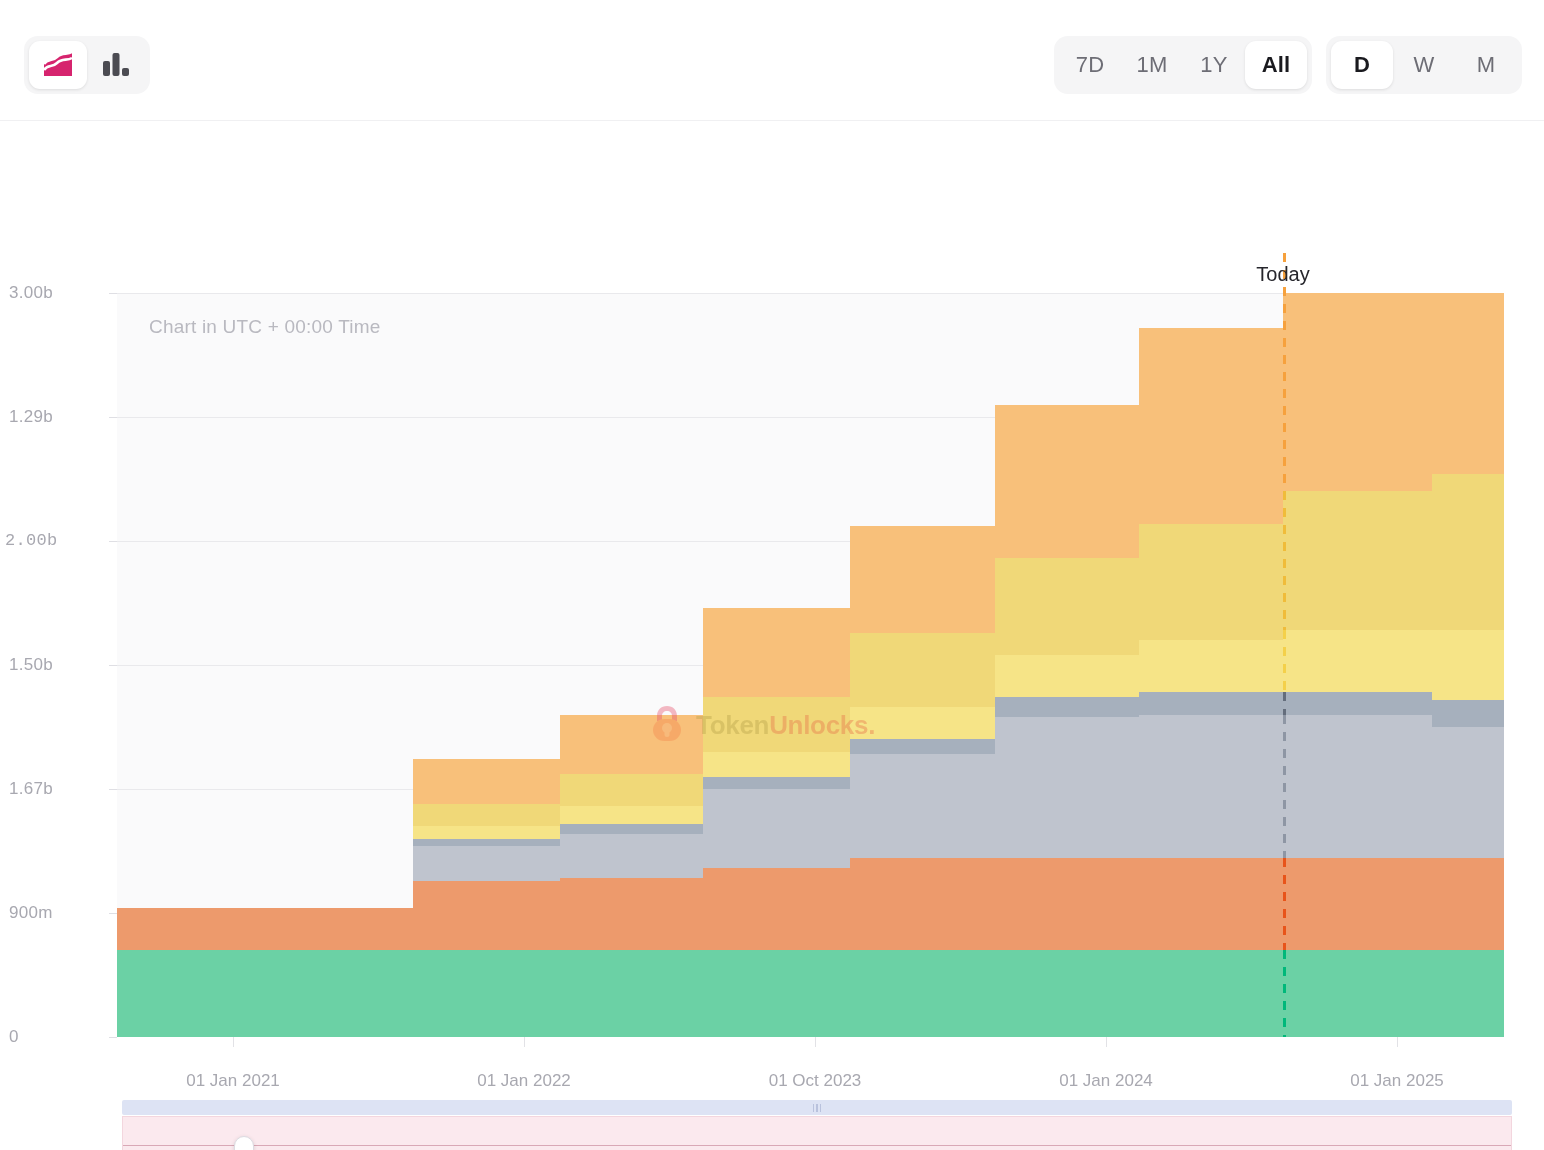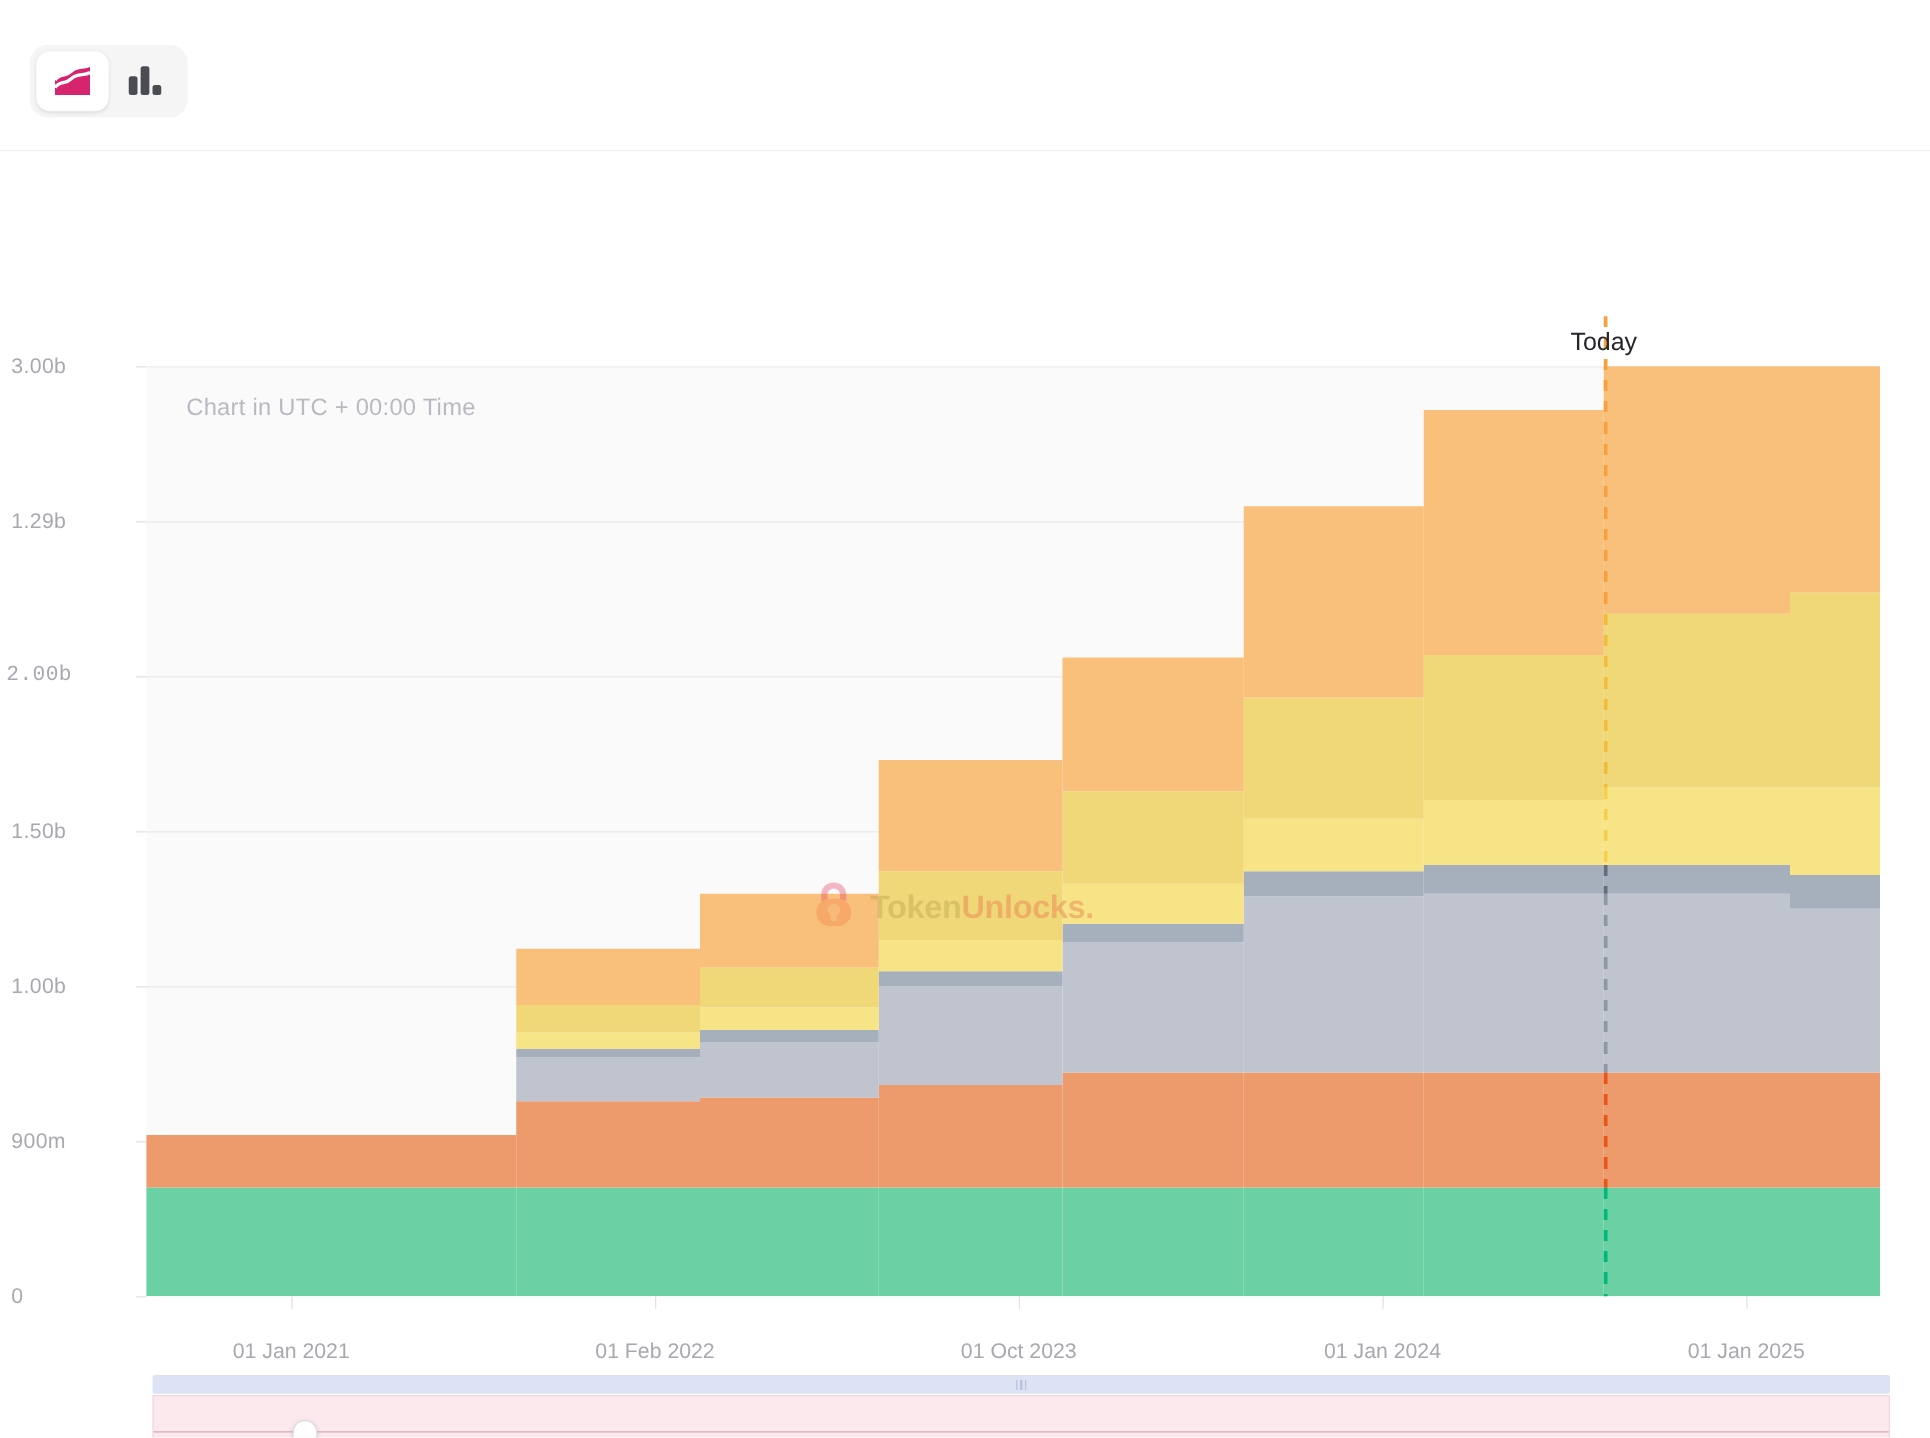--- a/index.html
+++ b/index.html
@@ -149,45 +149,58 @@
         <span>
           <svg width="28" height="26" viewBox="0 0 28 26">
             <rect x="1" y="10" width="7" height="15" rx="2" fill="#4b4b52"></rect>
             <rect x="10.5" y="2" width="7" height="23" rx="2" fill="#4b4b52"></rect>
             <rect x="20" y="17" width="7" height="8" rx="2" fill="#4b4b52"></rect>
           </svg>
         </span>
       </button>
     </div>
 
+    <div class="range-groups">
+      <div class="pill-group">
+        <button class="pill">7D</button>
+        <button class="pill">1M</button>
+        <button class="pill">1Y</button>
+        <button class="pill active">All</button>
+      </div>
+      <div class="pill-group">
+        <button class="pill active">D</button>
+        <button class="pill">W</button>
+        <button class="pill">M</button>
+      </div>
+    </div>
   </div>
 
   <div class="chart-wrap">
 
     <div id="yaxis">
         <div class="ylab" style="left: 9px; top: 906px;">0</div>
         <div style="position: absolute; left: 109px; top: 916px; width: 8px; height: 1px; background: rgb(223, 223, 228);"></div>
         <div class="ylab" style="left: 9px; top: 782px;">900m</div>
         <div style="position: absolute; left: 109px; top: 792px; width: 8px; height: 1px; background: rgb(223, 223, 228);"></div>
-        <div class="ylab" style="left: 9px; top: 658px;">1.00b</div>
+        <div class="ylab" style="left: 9px; top: 658px;">1.67b</div>
         <div style="position: absolute; left: 109px; top: 668px; width: 8px; height: 1px; background: rgb(223, 223, 228);"></div>
         <div class="ylab" style="left: 9px; top: 534px;">1.50b</div>
         <div style="position: absolute; left: 109px; top: 544px; width: 8px; height: 1px; background: rgb(223, 223, 228);"></div>
         <div class="ylab" style="left: 5px; top: 410px; font-family: Liberation Mono, monospace;">2.00b</div>
         <div style="position: absolute; left: 109px; top: 420px; width: 8px; height: 1px; background: rgb(223, 223, 228);"></div>
         <div class="ylab" style="left: 9px; top: 286px;">1.29b</div>
         <div style="position: absolute; left: 109px; top: 296px; width: 8px; height: 1px; background: rgb(223, 223, 228);"></div>
         <div class="ylab" style="left: 9px; top: 162px;">3.00b</div>
         <div style="position: absolute; left: 109px; top: 172px; width: 8px; height: 1px; background: rgb(223, 223, 228);"></div>
       </div>
 
     <div id="xaxis">
         <div class="xlab" style="left: 233px;">01 Jan 2021</div>
         <div class="tickmark" style="left: 233px;"></div>
-        <div class="xlab" style="left: 524px;">01 Feb 2022</div>
+        <div class="xlab" style="left: 524px;">01 Jan 2022</div>
         <div class="tickmark" style="left: 524px;"></div>
         <div class="xlab" style="left: 815px;">01 Oct 2023</div>
         <div class="tickmark" style="left: 815px;"></div>
         <div class="xlab" style="left: 1106px;">01 Jan 2024</div>
         <div class="tickmark" style="left: 1106px;"></div>
         <div class="xlab" style="left: 1397px;">01 Jan 2025</div>
         <div class="tickmark" style="left: 1397px;"></div>
       </div>
 
     <div class="plot" id="plot">

